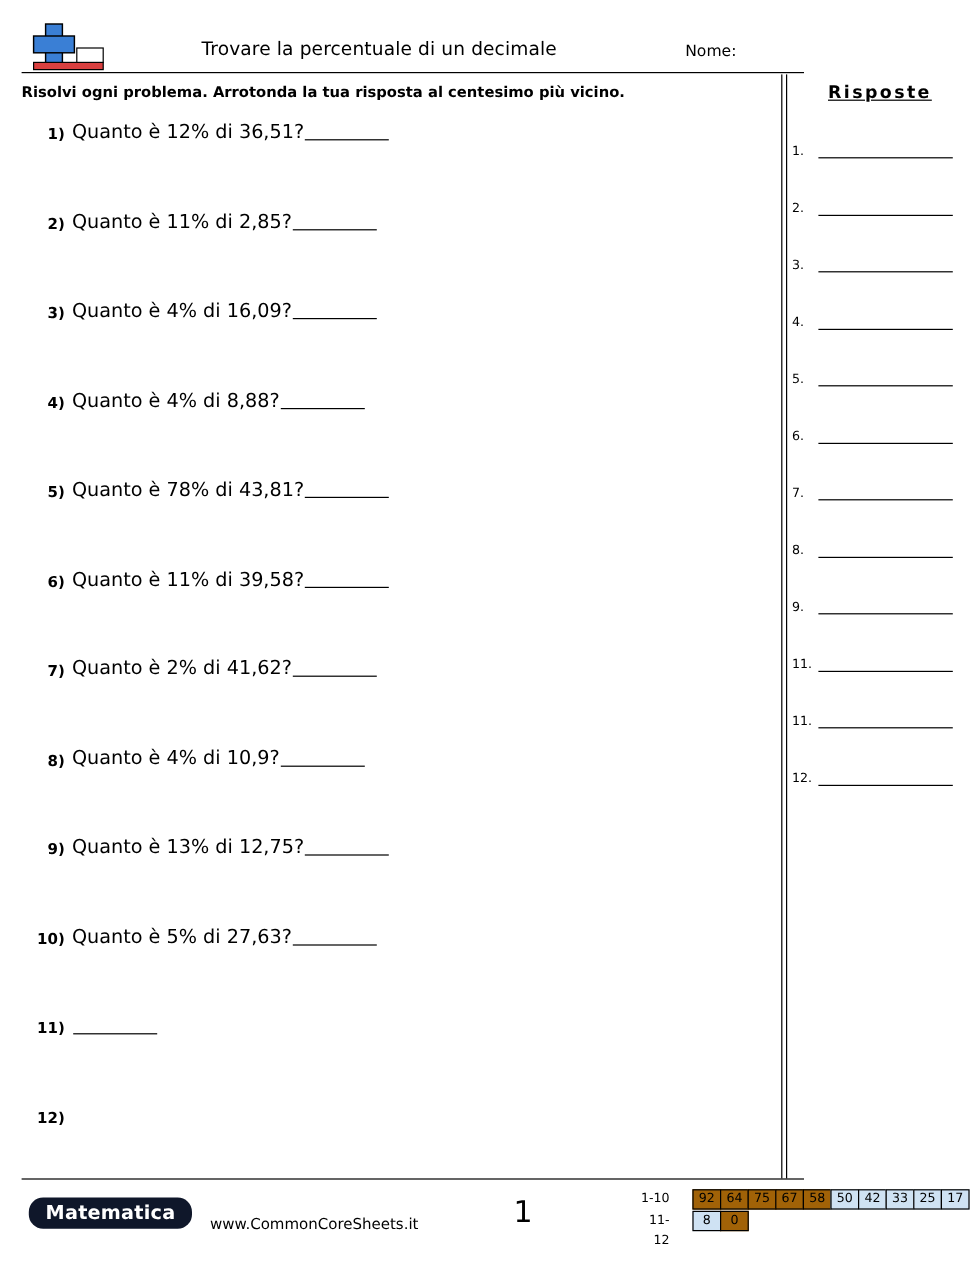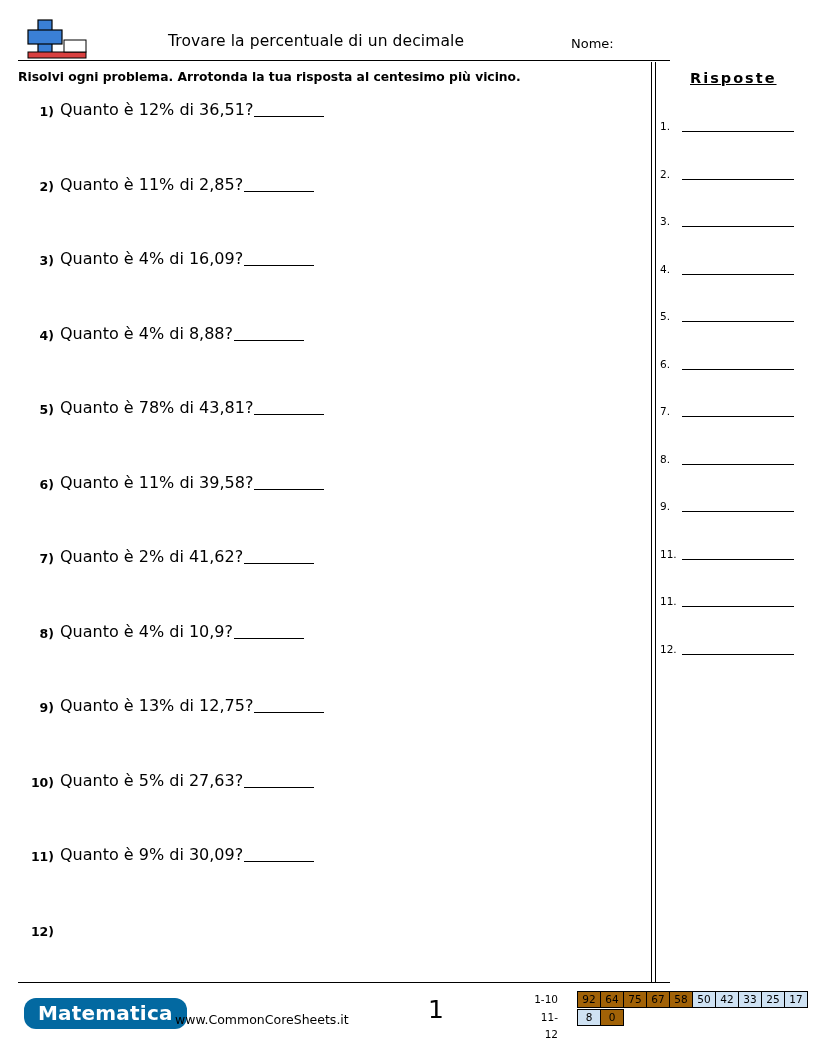--- a/index.html
+++ b/index.html
@@ -164,24 +164,24 @@
     position: absolute;
     left: 18px;
     right: 18px;
     top: 982px;
     border-bottom: 1px solid #000;
   }
   .brand {
     position: absolute;
     left: 24px;
     top: 998px;
-    background: #0369a1;
+    background: #0f172a;
     color: #fff;
     font-weight: bold;
-    font-size: 20px;
+    font-size: 16px;
     padding: 3px 14px 4px 14px;
     border-radius: 12px;
     letter-spacing: 0.2px;
   }
   .site {
     position: absolute;
     left: 175px;
     top: 1012px;
     font-size: 12.5px;
   }
@@ -286,21 +286,21 @@
     <div class="problem">
       <div class="pnum">9)</div>
       <div class="ptext"><span>Quanto è 13% di 12,75?</span><span class="blank"></span></div>
     </div>
     <div class="problem">
       <div class="pnum">10)</div>
       <div class="ptext"><span>Quanto è 5% di 27,63?</span><span class="blank"></span></div>
     </div>
     <div class="problem">
       <div class="pnum">11)</div>
-      <div class="ptext"><span>Quanto è 9% di 30,09?</span><span class="blank"></span></div>
+      <div class="ptext"><span class="blank"></span></div>
     </div>
     <div class="problem">
       <div class="pnum">12)</div>
     </div>
   </div>
 
   <div class="answers-title">Risposte</div>
   <div class="answers">
     <div class="answer-row">
       <span class="anum">1.</span>

